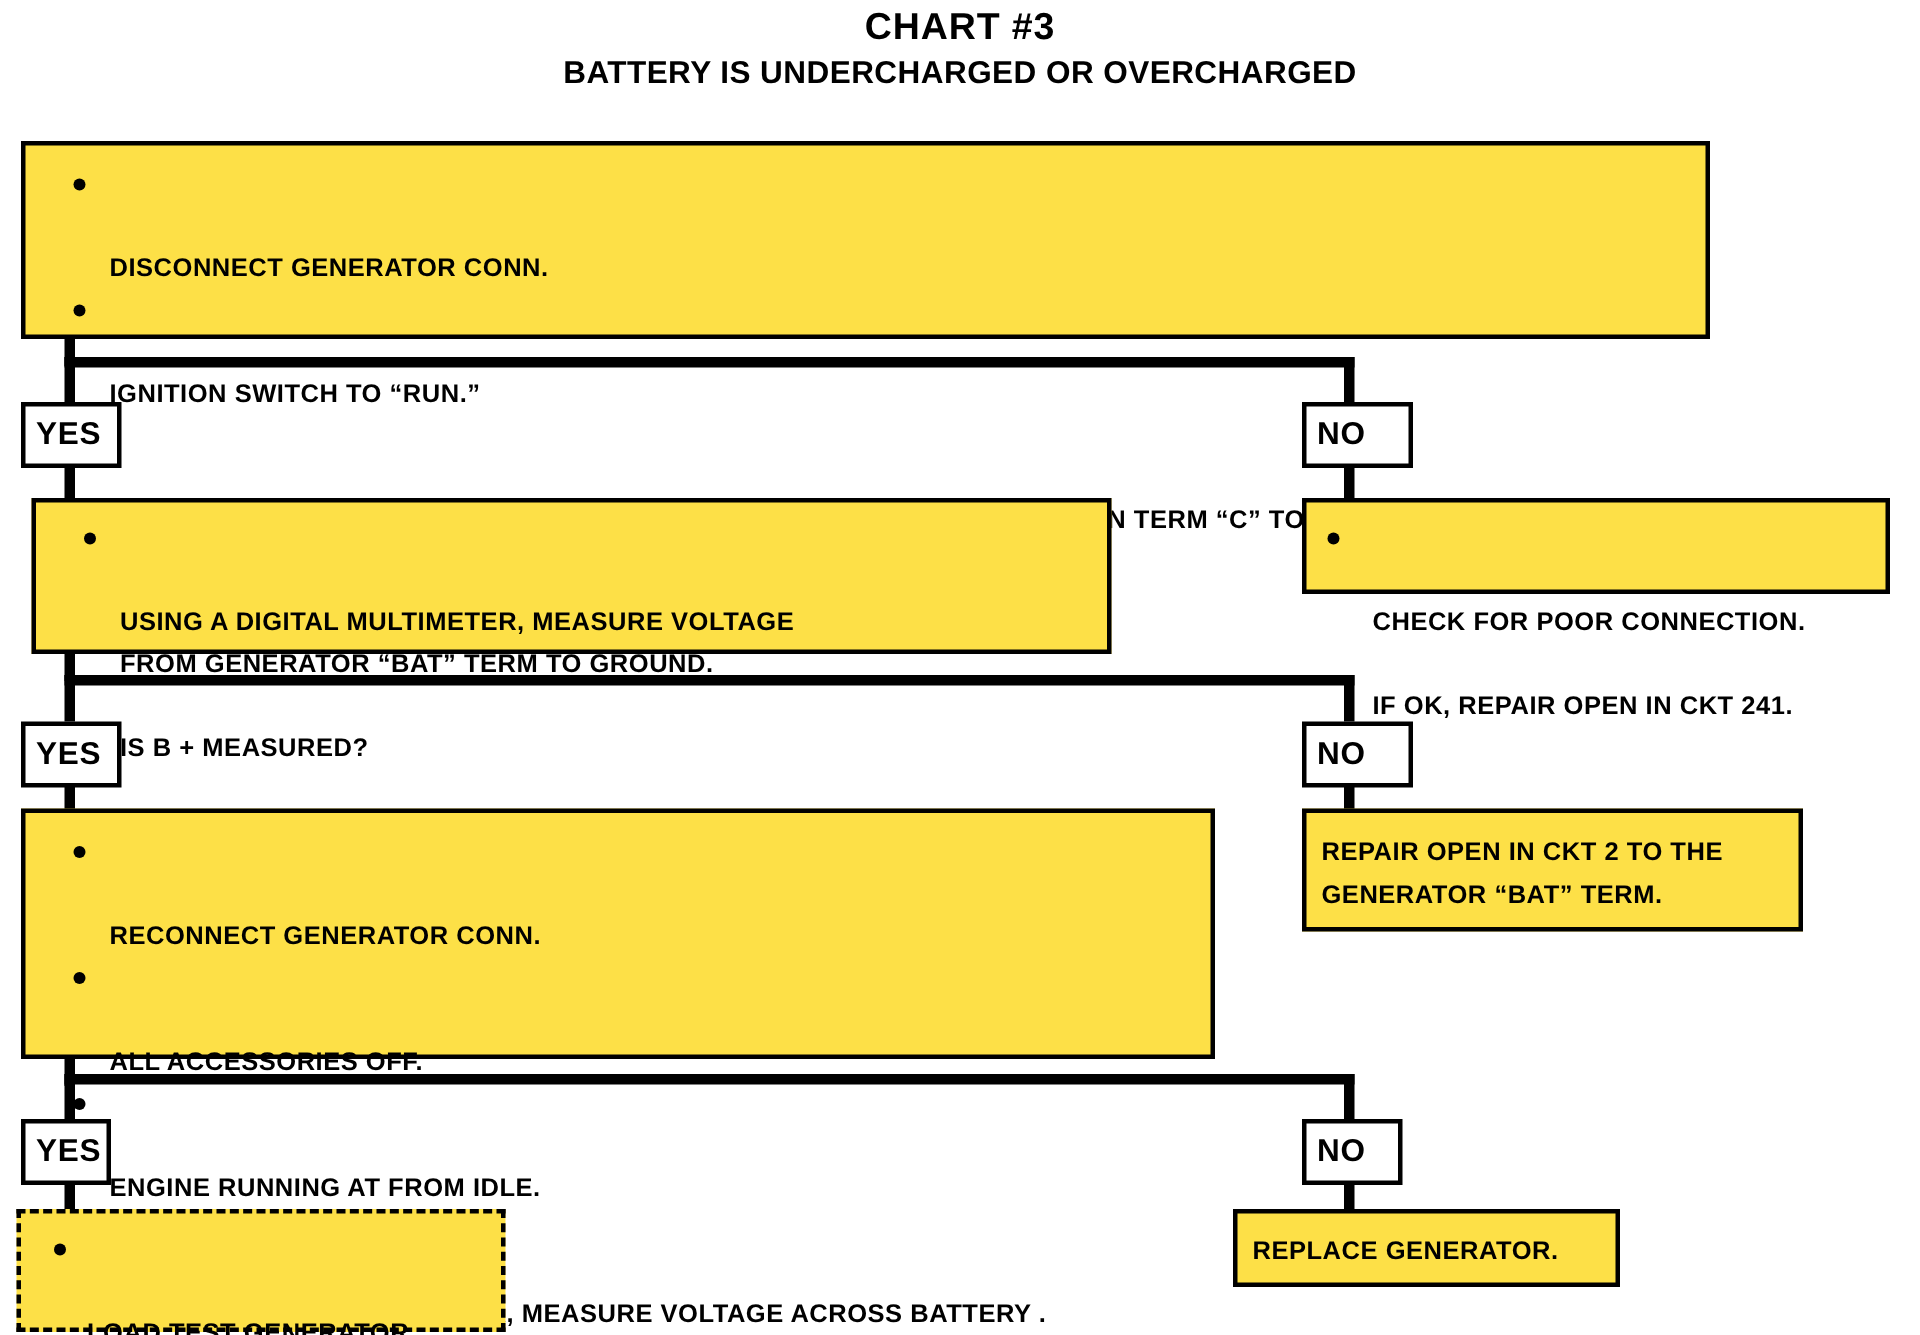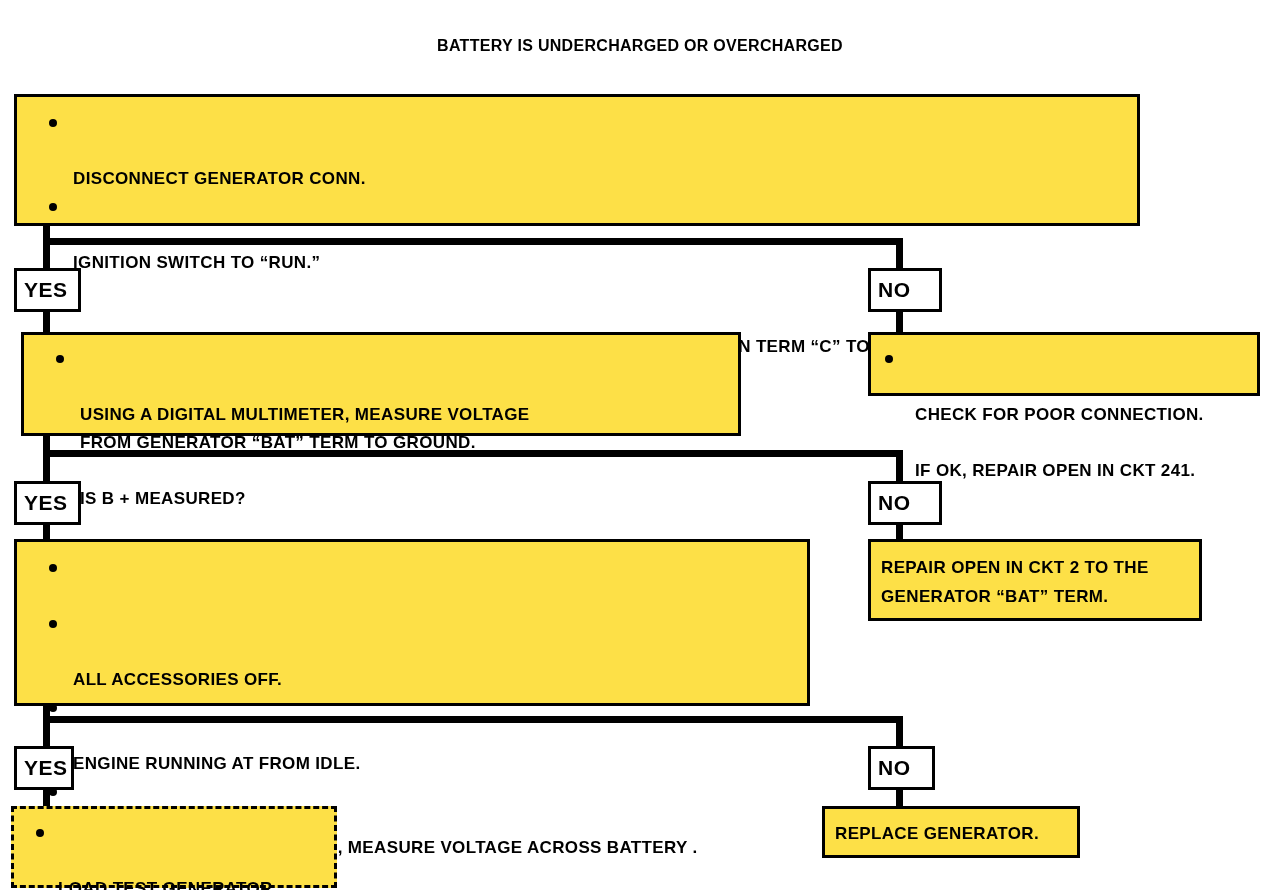--- a/index.html
+++ b/index.html
@@ -25,21 +25,21 @@
     text-align:center;
     font-size:25px;
     font-weight:bold;
     letter-spacing:0.6px;
   }
   .title-sub{
     position:absolute;
     left:0; top:37px;
     width:1280px;
     text-align:center;
-    font-size:16px;
+    font-size:21px;
     font-weight:bold;
     letter-spacing:0.3px;
   }
 
   
   .box{
     position:absolute;
     box-sizing:border-box;
     border:3px solid #000;
     background:#fde047;
@@ -109,20 +109,21 @@
   .ln{
     position:absolute;
     background:#000;
   }
 </style>
 </head>
 <body>
 
 <div id="page">
 
+  <div class="title-main">CHART #3</div>
   <div class="title-sub">BATTERY IS UNDERCHARGED OR OVERCHARGED</div>
 
   <div class="box" style="left:14px; top:94px; width:1126px; height:132px;">
     <div class="box-inner">
       <ul class="blist">
         <li>
           <span class="bullet"></span>
           <span>DISCONNECT GENERATOR CONN.</span>
         </li>
         <li>
@@ -211,20 +212,21 @@
       <div class="plain-text">REPAIR OPEN IN CKT 2 TO THE
 GENERATOR “BAT” TERM.</div>
     </div>
   </div>
 
   <div class="box" style="left:14px; top:539px; width:796px; height:167px;">
     <div class="box-inner" style="padding:12px 10px 10px 12px;">
       <ul class="blist">
         <li>
           <span class="bullet"></span>
+          <span>RECONNECT GENERATOR CONN.</span>
         </li>
         <li>
           <span class="bullet"></span>
           <span>ALL ACCESSORIES OFF.</span>
         </li>
         <li>
           <span class="bullet"></span>
           <span>ENGINE RUNNING AT FROM IDLE.</span>
         </li>
         <li>

